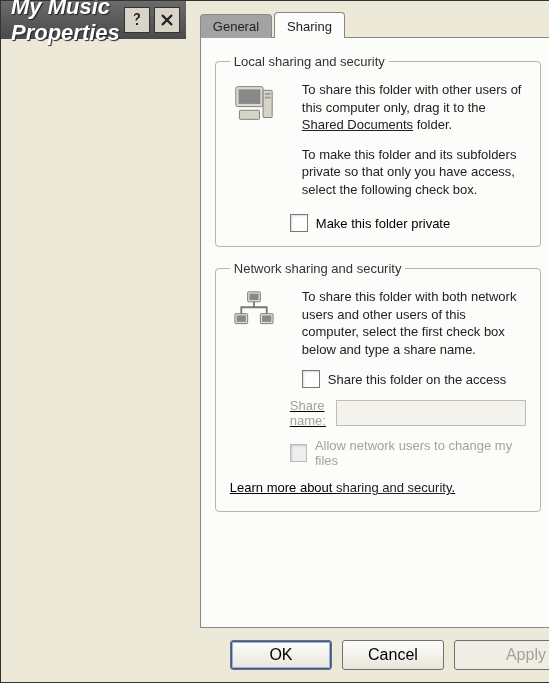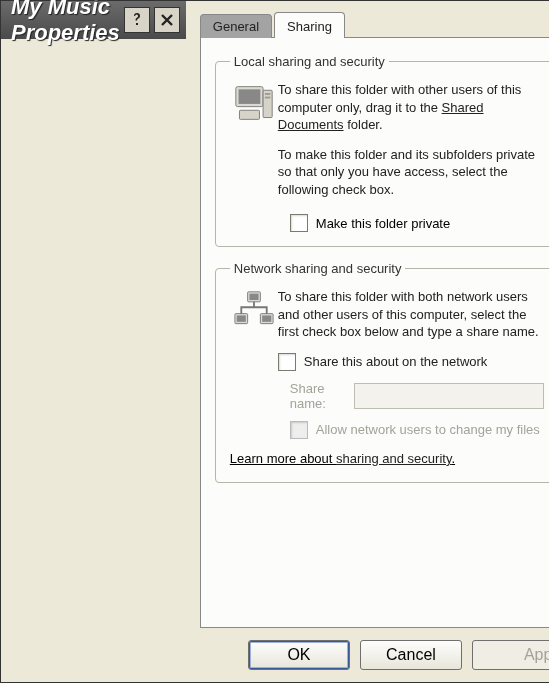--- a/index.html
+++ b/index.html
@@ -99,21 +99,21 @@
     padding: 12px 14px 14px 14px;
     background: #fcfcfa;
   }
   fieldset.group legend {
     padding: 0 4px;
     color: #333;
   }
   .row {
     display: flex;
     align-items: flex-start;
-    gap: 0;
+    gap: 24px;
   }
   .icon-cell {
     flex: 0 0 48px;
     display: flex;
     justify-content: center;
     padding-top: 2px;
   }
   .text-cell { flex: 1; line-height: 1.35; color: #222; }
   .para { margin: 0 0 12px 0; }
   .checkbox-line {
@@ -136,22 +136,23 @@
   .cb-label.disabled, .disabled-text { color: #a3a39a; cursor: default; }
   .link {
     text-decoration: underline;
     color: #222;
     cursor: pointer;
   }
   .link.dotted { text-decoration: underline; text-decoration-style: solid; }
   .share-name-row {
     display: flex;
     align-items: center;
-    gap: 28px;
+    gap: 10px;
     margin: 10px 0 10px 60px;
+    text-decoration: underline;
   }
   .share-name-row label { color: #a3a39a; }
   .share-name-row input {
     flex: 1;
     height: 26px;
     border: 1px solid #bdbdb3;
     background: #f3f2ec;
     padding: 2px 6px;
     font-family: inherit;
     font-size: 13px;
@@ -257,21 +258,21 @@
                 <rect x="5" y="28" width="10" height="7" fill="#888"></rect>
               <rect x="31" y="26" width="14" height="11" rx="1" fill="#dcdad0" stroke="#777"></rect>
                 <rect x="33" y="28" width="10" height="7" fill="#888"></rect>
               <path d="M24 13v6M24 19H10v7M24 19h14v7" stroke="#777" stroke-width="2" fill="none"></path>
             </svg>
           </div>
           <div class="text-cell">
             <p class="para">To share this folder with both network users and other users of this computer, select the first check box below and type a share name.</p>
             <div class="checkbox-line inner">
               <div class="cb"></div>
-              <span class="cb-label">Share this about on the network</span>
+              <span class="cb-label">Share this folder on the access</span>
             </div>
           </div>
         </div>
         <div class="share-name-row">
           <label>Share name:</label>
           <input type="text" disabled="" value="" style="">
         </div>
         <div class="checkbox-line" style="margin-left:60px;">
           <div class="cb disabled"></div>
           <span class="cb-label disabled">Allow network users to change my files</span>

